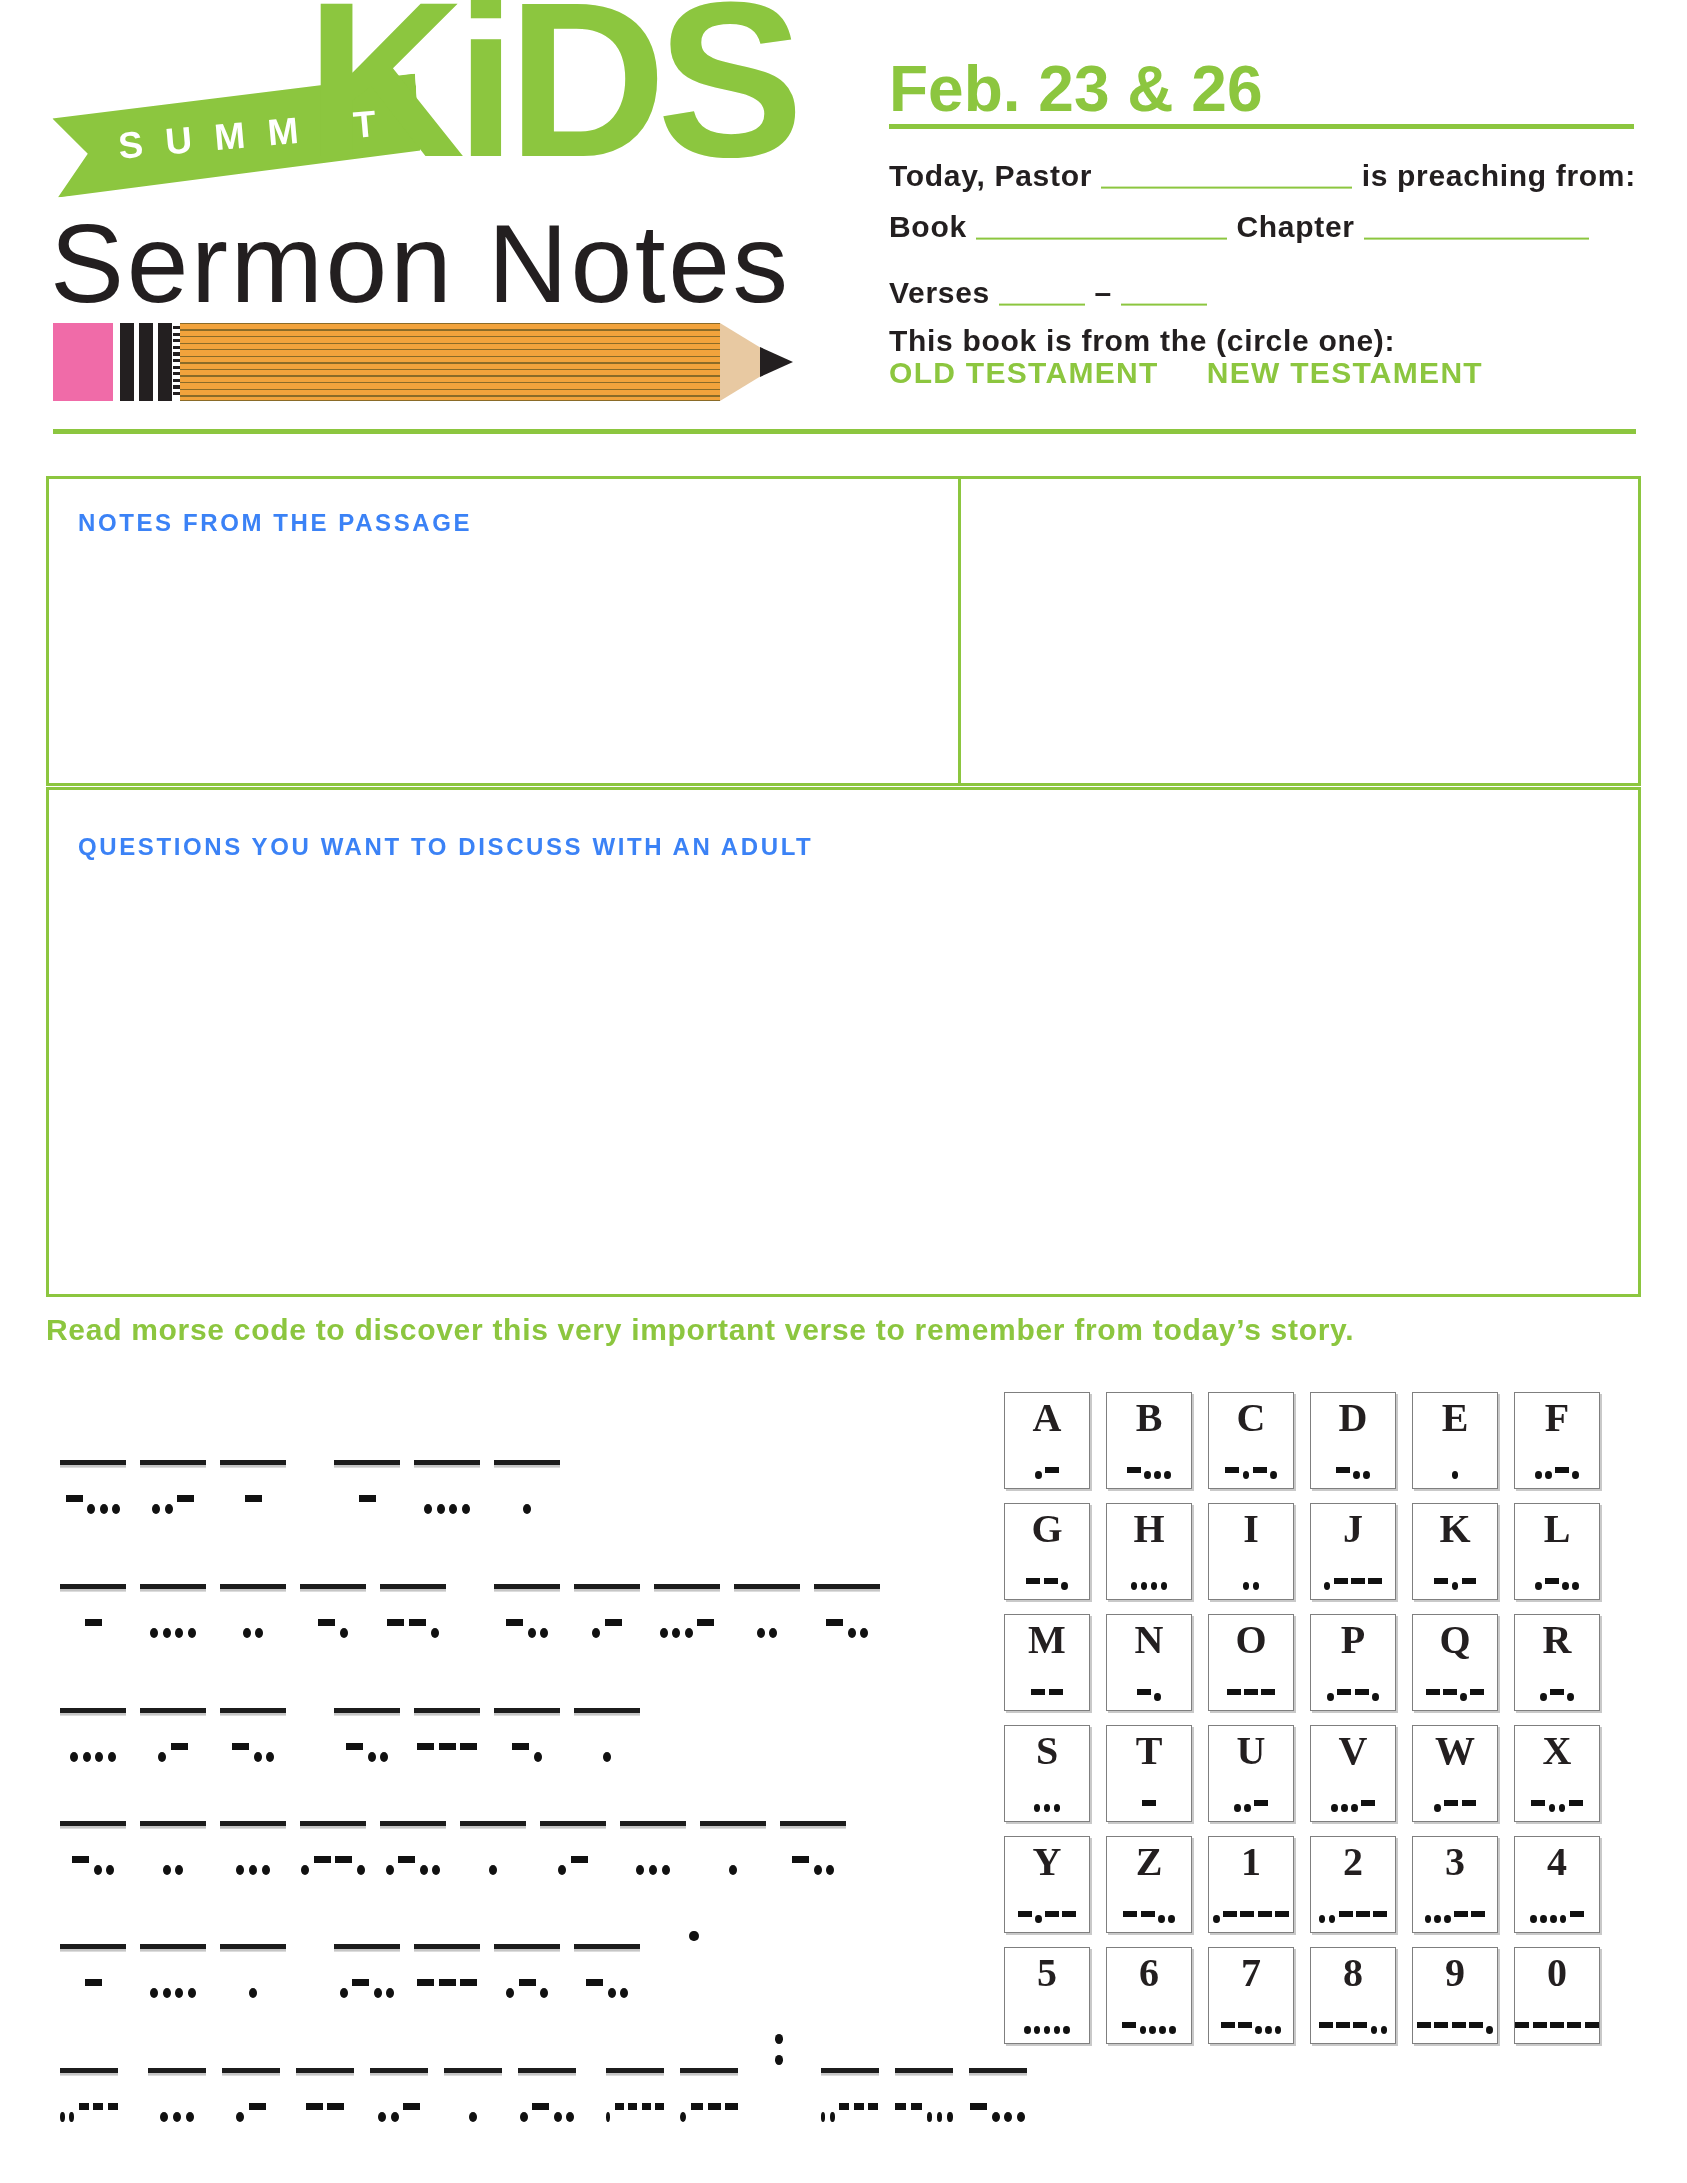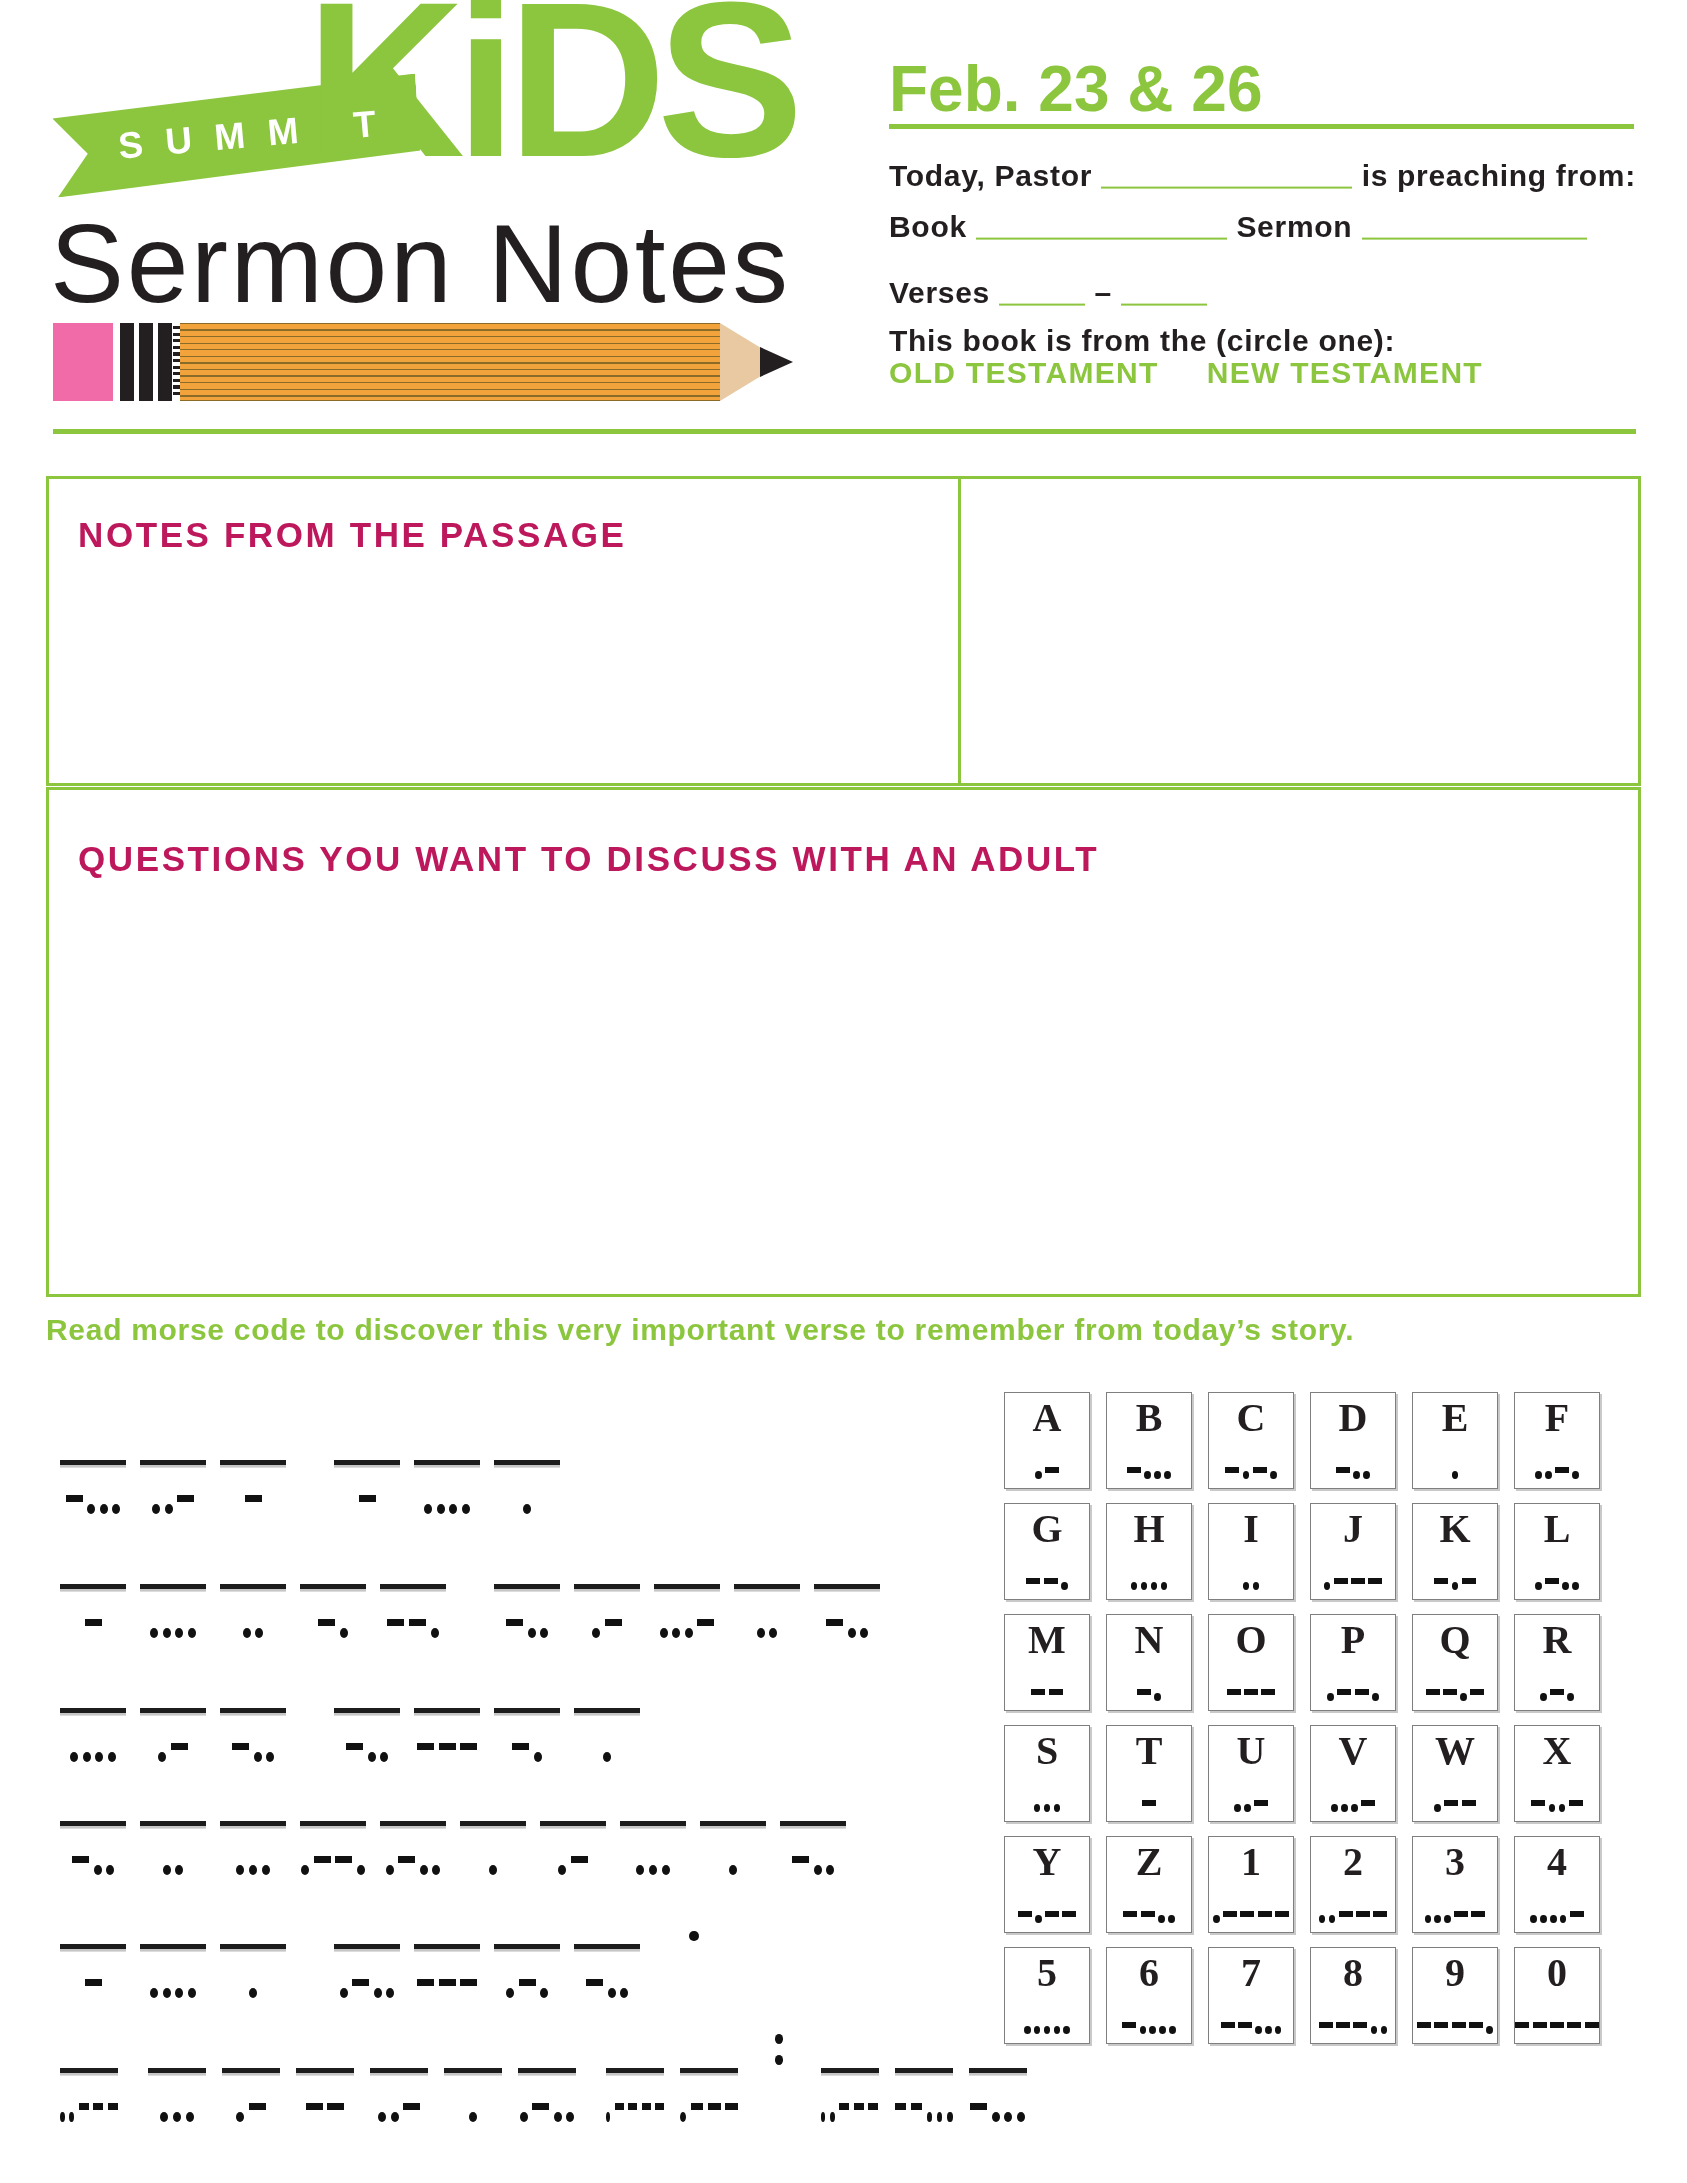--- a/index.html
+++ b/index.html
@@ -44,21 +44,21 @@
           margin:0 9.3px;}
   .w380{width:251px}.w370{width:225px}.w140{width:86px}
   .testament{color:#8CC63F;font-weight:700;letter-spacing:1.3px;}
   .nt-gap{margin-left:48px;}
 
   
   .gbox{position:absolute;left:46px;width:1589px;border:3.3px solid #8CC63F;background:#fff;box-sizing:content-box;}
   .box1{top:476px;height:304px;}
   .box2{top:787px;height:504px;}
   .vdivider{position:absolute;left:909px;top:0;bottom:0;width:2.6px;background:#8CC63F;}
-  .bheading{position:absolute;font-size:35px;font-weight:700;letter-spacing:2.6px;color:#be185d;line-height:2.1;}
+  .bheading{position:absolute;font-size:24px;font-weight:700;letter-spacing:2.6px;color:#3b82f6;line-height:2.1;}
   .h-notes{left:29px;top:18.5px;}
   .h-important{left:941px;top:18.5px;}
   .h-questions{left:29px;top:32px;}
 
   
   .instruction{position:absolute;left:46px;top:1313px;font-size:30px;font-weight:700;
           color:#8CC63F;letter-spacing:0.7px;}
   .pline{position:absolute;left:60px;display:flex;align-items:flex-start;}
   .pword{display:flex;}
   .unit{display:flex;flex-direction:column;position:relative;}
@@ -109,21 +109,21 @@
 <div class="date-rule"></div>
 
 <div class="field-row f1">
   <span>Today, Pastor</span>
   <span class="blank w380"></span>
   <span>is preaching from:</span>
 </div>
 <div class="field-row f2">
   <span>Book</span>
   <span class="blank w380"></span>
-  <span>Sermon</span>
+  <span>Chapter</span>
   <span class="blank w370"></span>
 </div>
 <div class="field-row f3">
   <span>Verses</span>
   <span class="blank w140"></span>
   <span>–</span>
   <span class="blank w140"></span>
 </div>
 <div class="field-row f4">
   <span>This book is from the (circle one):</span>

